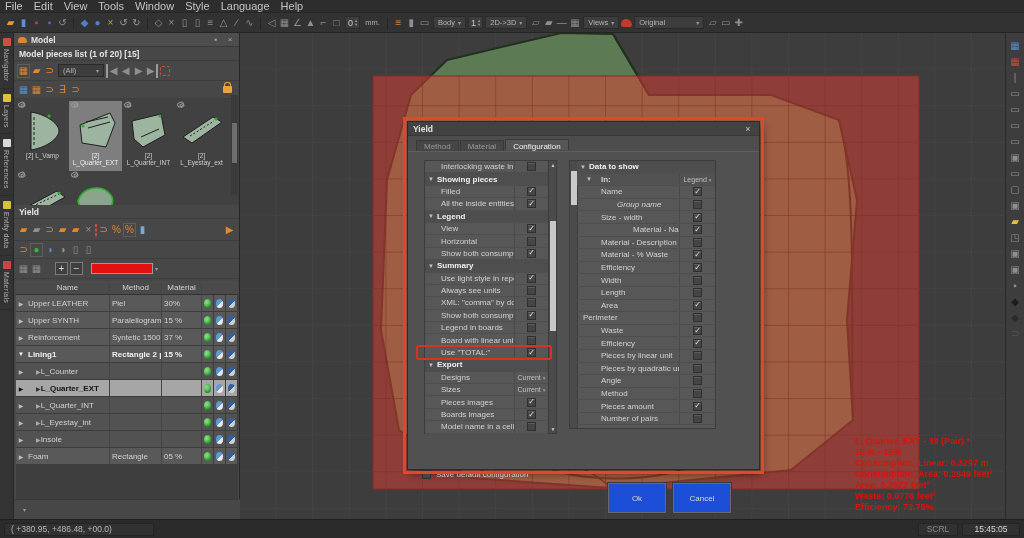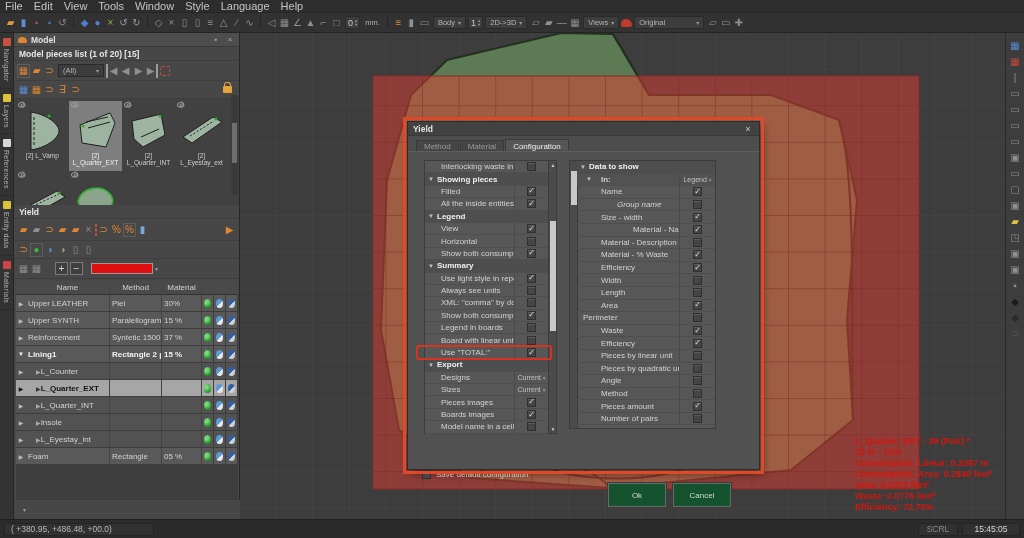--- a/index.html
+++ b/index.html
@@ -121,21 +121,21 @@
   .ddval { font-size:7px; color:#c2c2c2; white-space:nowrap; }
   .ddval .car { font-size:5.5px; color:#9a9a9a; }
   .hl-box { position:absolute; left:-9px; right:-4px; top:-2px; bottom:-2px; border:2px solid #d63420; border-radius:3px; z-index:5; pointer-events:none; }
   .vscroll { position:absolute; right:0; top:0; width:8px; height:100%; background:#4b4b4b; border-left:1px solid #3c3c3c; }
   .vscroll .up,.vscroll .dn { position:absolute; left:0; width:8px; height:8px; font-size:5px; color:#cfcfcf; text-align:center; line-height:8px; }
   .vscroll .up { top:0; } .vscroll .dn { bottom:0; }
   .vscroll .th { position:absolute; left:1px; width:6px; background:#c9c9c9; }
   #list-right .vscroll { right:auto; left:0; border-left:none; border-right:1px solid #3c3c3c; }
 
   #save-default { position:absolute; left:14px; top:318px; display:flex; align-items:center; gap:5px; font-size:8px; color:#c8c8c8; }
-  .dlg-btn { position:absolute; top:331px; width:58px; height:24px; background:#14532d; border:1px solid #6a6a6a;
+  .dlg-btn { position:absolute; top:331px; width:58px; height:30px; background:#1d4ed8; border:1px solid #6a6a6a;
     box-shadow:0 0 0 1px #3a3a3a; color:#d6d6d6; font-size:8px; display:flex; align-items:center; justify-content:center; }
   #btn-ok { left:200px; } #btn-cancel { left:265px; }
 
   
   #statusbar { position:absolute; left:0; bottom:0; width:1024px; height:19px; background:#2b2b2b; border-top:1px solid #1f1f1f;
     display:flex; align-items:center; font-size:8.5px; color:#b8b8b8; padding:0 4px; gap:4px; }
   .seg { background:#313131; border:1px solid #242424; height:13px; display:flex; align-items:center; padding:0 6px; }
   #sb-coords { width:150px; }
   .sb-spacer { flex:1; }
   #sb-scrl { color:#8a8a8a; width:40px; justify-content:center; }
@@ -440,36 +440,36 @@
             </span>
             <span class="cell c-ic">
               <span class="ic-fill"></span>
             </span>
             <span class="cell c-ic">
               <span class="ic-line"></span>
             </span>
           </div>
           <div class="trow sub">
             <span class="cell c-exp">▶</span>
-            <span class="cell c-name"><span style="font-size: 6px; color: rgb(170, 170, 170);">▶ </span>Insole</span>
+            <span class="cell c-name"><span style="font-size: 6px; color: rgb(170, 170, 170);">▶ </span>L_Eyestay_int</span>
             <span class="cell c-meth"></span>
             <span class="cell c-mat"></span>
             <span class="cell c-ic">
               <span class="ic-nest"></span>
             </span>
             <span class="cell c-ic">
               <span class="ic-fill"></span>
             </span>
             <span class="cell c-ic">
               <span class="ic-line"></span>
             </span>
           </div>
           <div class="trow sub">
             <span class="cell c-exp">▶</span>
-            <span class="cell c-name"><span style="font-size: 6px; color: rgb(170, 170, 170);">▶ </span>L_Eyestay_int</span>
+            <span class="cell c-name"><span style="font-size: 6px; color: rgb(170, 170, 170);">▶ </span>Insole</span>
             <span class="cell c-meth"></span>
             <span class="cell c-mat"></span>
             <span class="cell c-ic">
               <span class="ic-nest"></span>
             </span>
             <span class="cell c-ic">
               <span class="ic-fill"></span>
             </span>
             <span class="cell c-ic">
               <span class="ic-line"></span>

